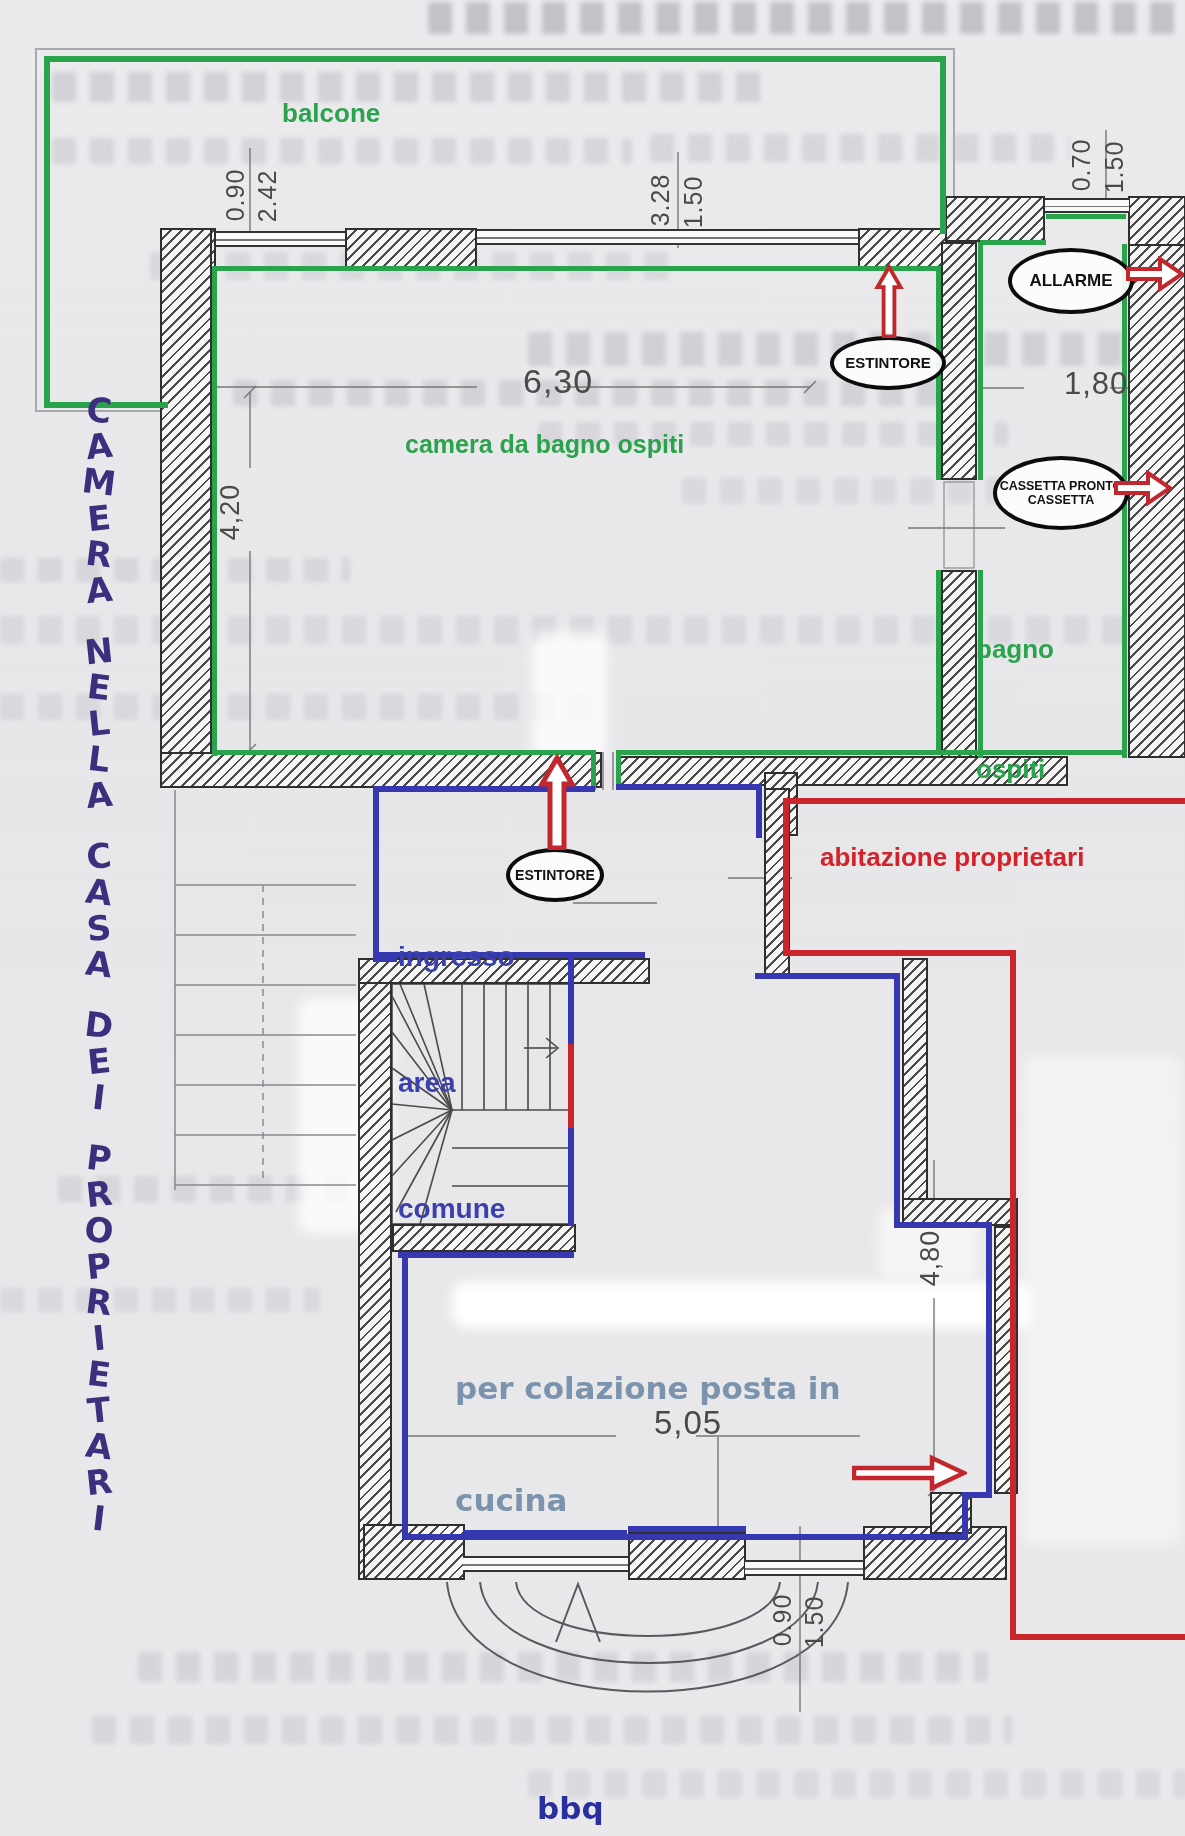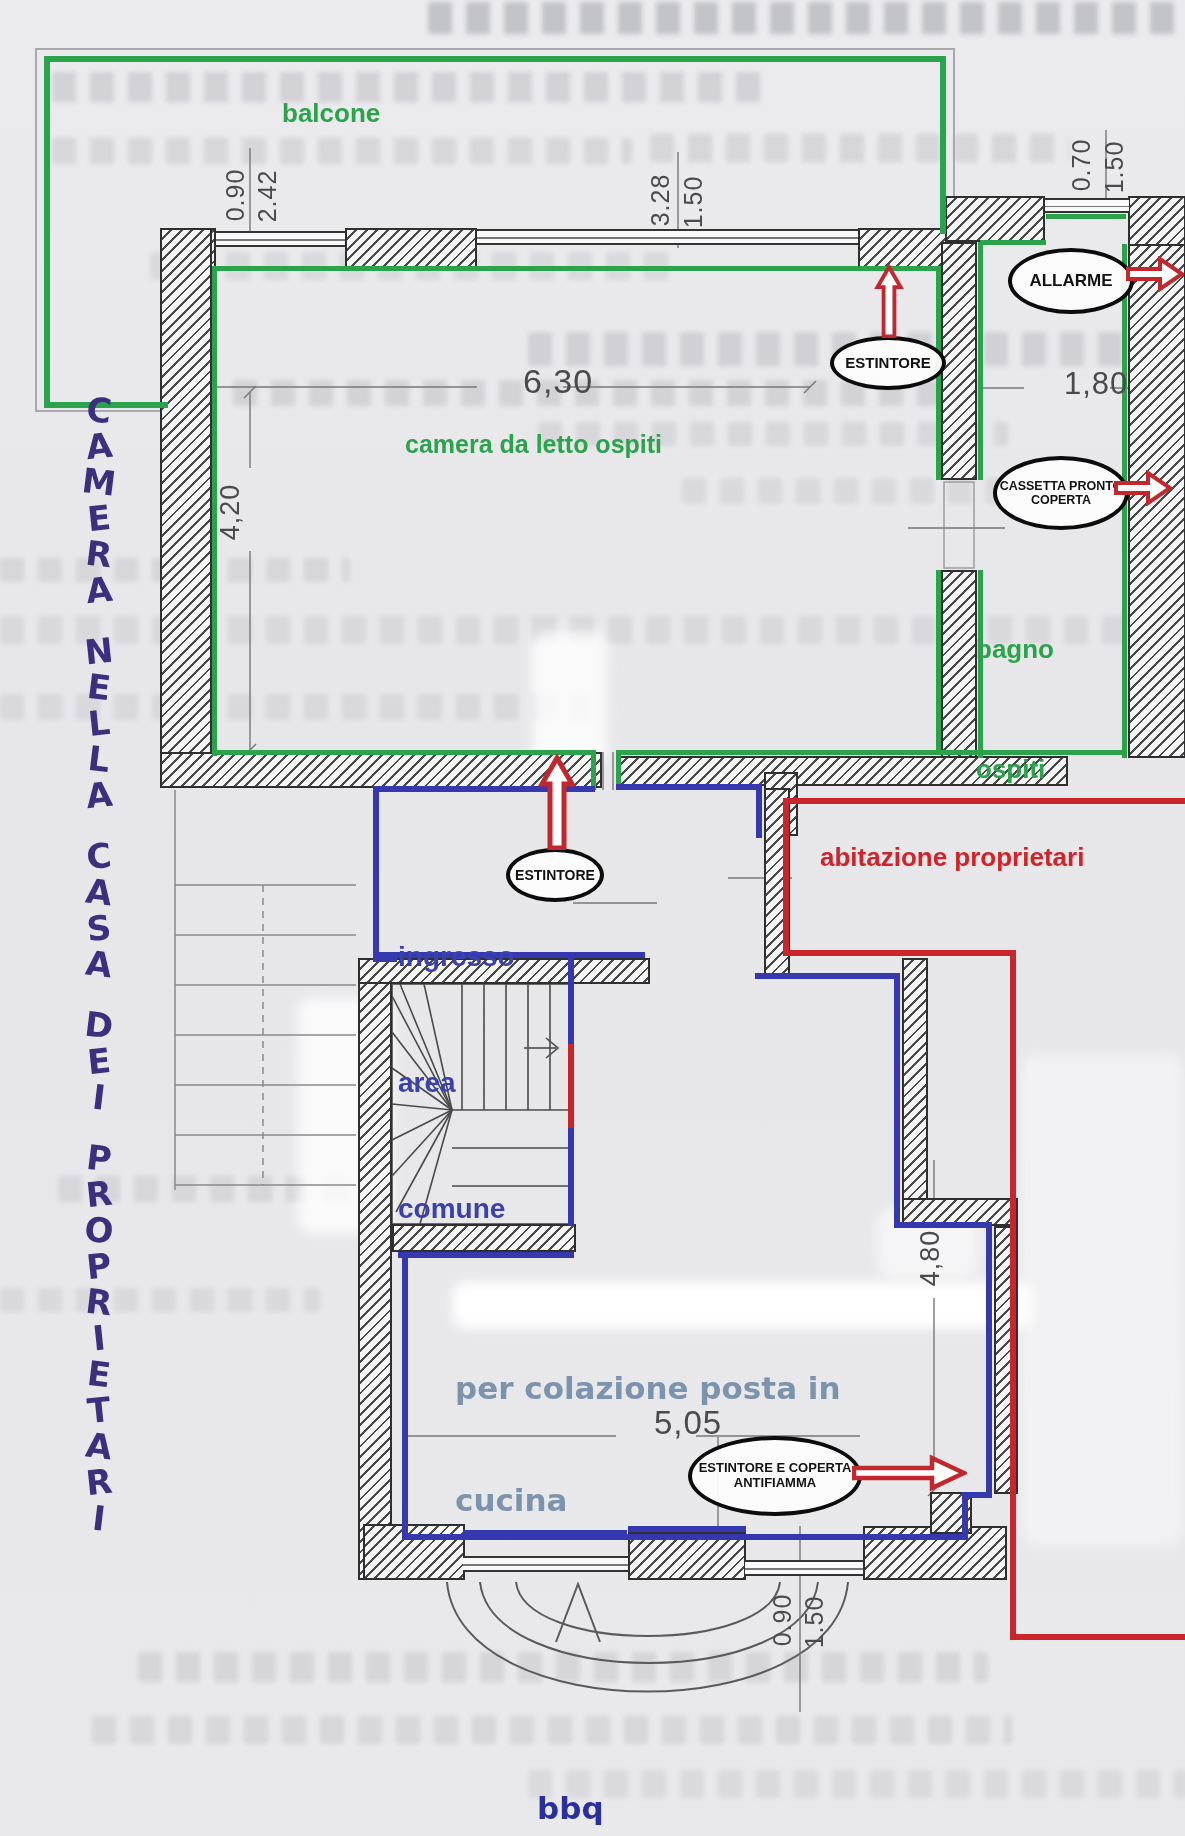--- a/index.html
+++ b/index.html
@@ -222,21 +222,21 @@
   <div class="ln bl" style="left:755px;top:973px;width:145px;height:6px;"></div>
 
   <div class="ln rl" style="left:783px;top:798px;width:402px;height:6px;"></div>
   <div class="ln rl" style="left:783px;top:798px;width:6px;height:158px;"></div>
   <div class="ln rl" style="left:783px;top:950px;width:233px;height:6px;"></div>
   <div class="ln rl" style="left:1010px;top:950px;width:6px;height:690px;"></div>
   <div class="ln rl" style="left:1010px;top:1634px;width:175px;height:6px;"></div>
   <div class="ln rl" style="left:568px;top:1044px;width:6px;height:84px;"></div>
 
   <div class="lab green" style="left:282px;top:98px;font-size:26px;">balcone</div>
-  <div class="lab green" style="left:405px;top:430px;font-size:25px;">camera da letto ospiti</div>
+  <div class="lab green" style="left:405px;top:430px;font-size:25px;">camera da bagno ospiti</div>
   <div class="lab green" style="left:976px;top:548px;font-size:26px;line-height:1.55;">
     <div>bagno</div>
     <div>ospiti</div>
   </div>
   <div class="lab blue" style="left:398px;top:852px;font-size:28px;line-height:1.5;">
     <div>ingresso</div>
     <div>area</div>
     <div>comune</div>
   </div>
   <div class="lab red" style="left:820px;top:842px;font-size:26px;">abitazione proprietari</div>
@@ -305,34 +305,30 @@
 
   <div class="oval" style="left:830px;top:336px;width:108px;height:46px;font-size:15px;">
     <div>ESTINTORE</div>
   </div>
   <svg class="arrow" style="left:870px;top:264px;" width="38" height="74" viewBox="0 0 38 96">
     <path d="M12 94 V30 H4 L19 4 L34 30 H26 V94 Z" fill="#fff" stroke="#c1272d" stroke-width="5"></path>
   </svg>
 
   <div class="oval" style="left:993px;top:456px;width:128px;height:66px;font-size:12.5px;">
     <div>CASSETTA PRONTO</div>
-    <div>COPERTA</div>
+    <div>CASSETTA</div>
   </div>
   <svg class="arrow" style="left:1114px;top:470px;" width="58" height="36" viewBox="0 0 58 36">
     <path d="M2 13 H34 V3 L56 18 L34 33 V23 H2 Z" fill="#fff" stroke="#c1272d" stroke-width="4"></path>
   </svg>
 
   <div class="oval" style="left:506px;top:848px;width:90px;height:46px;font-size:14px;">
     <div>ESTINTORE</div>
   </div>
   <svg class="arrow" style="left:538px;top:754px;" width="38" height="96" viewBox="0 0 38 96">
     <path d="M12 94 V30 H4 L19 4 L34 30 H26 V94 Z" fill="#fff" stroke="#c1272d" stroke-width="5"></path>
   </svg>
 
-  <div class="oval" style="left:688px;top:1436px;width:166px;height:72px;font-size:13px;">
-    <div>ESTINTORE E COPERTA</div>
-    <div>ANTIFIAMMA</div>
-  </div>
   <svg class="arrow" style="left:852px;top:1454px;" width="115" height="38" viewBox="0 0 115 38">
     <path d="M2 14 H80 V4 L112 19 L80 34 V24 H2 Z" fill="#fff" stroke="#c1272d" stroke-width="4.5"></path>
   </svg>
 
 </div>
 
 </body></html>

